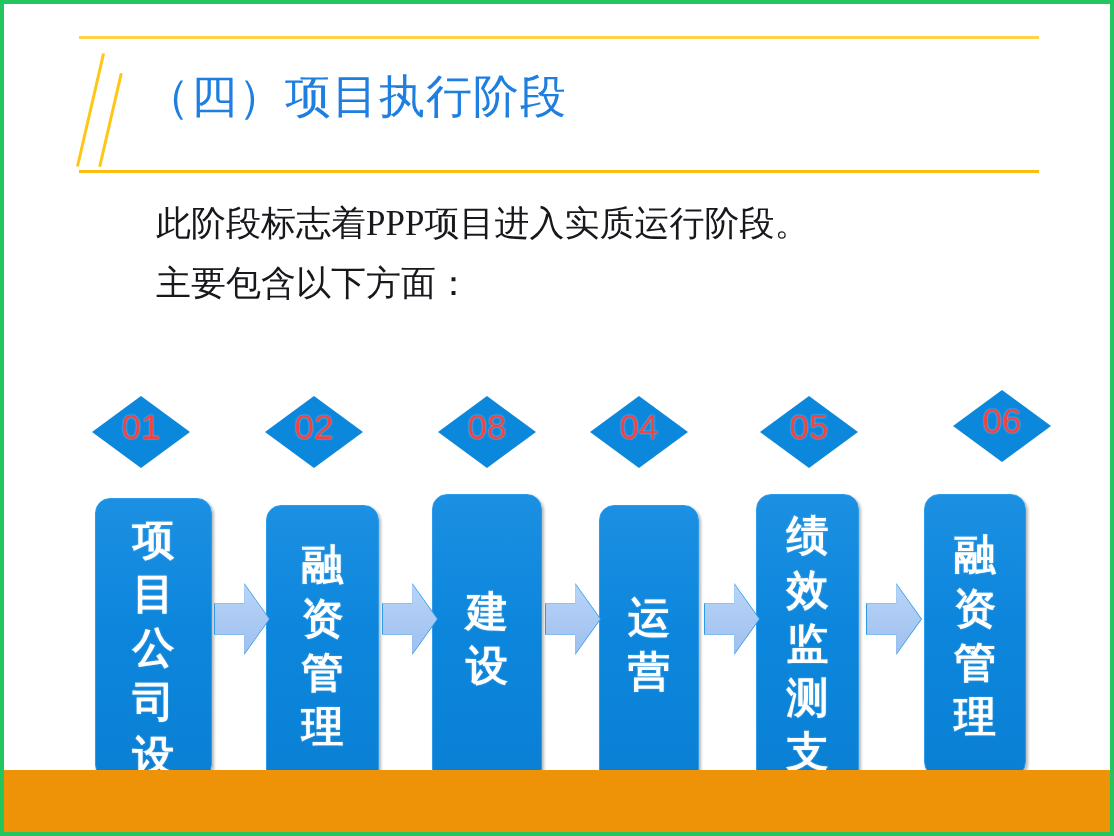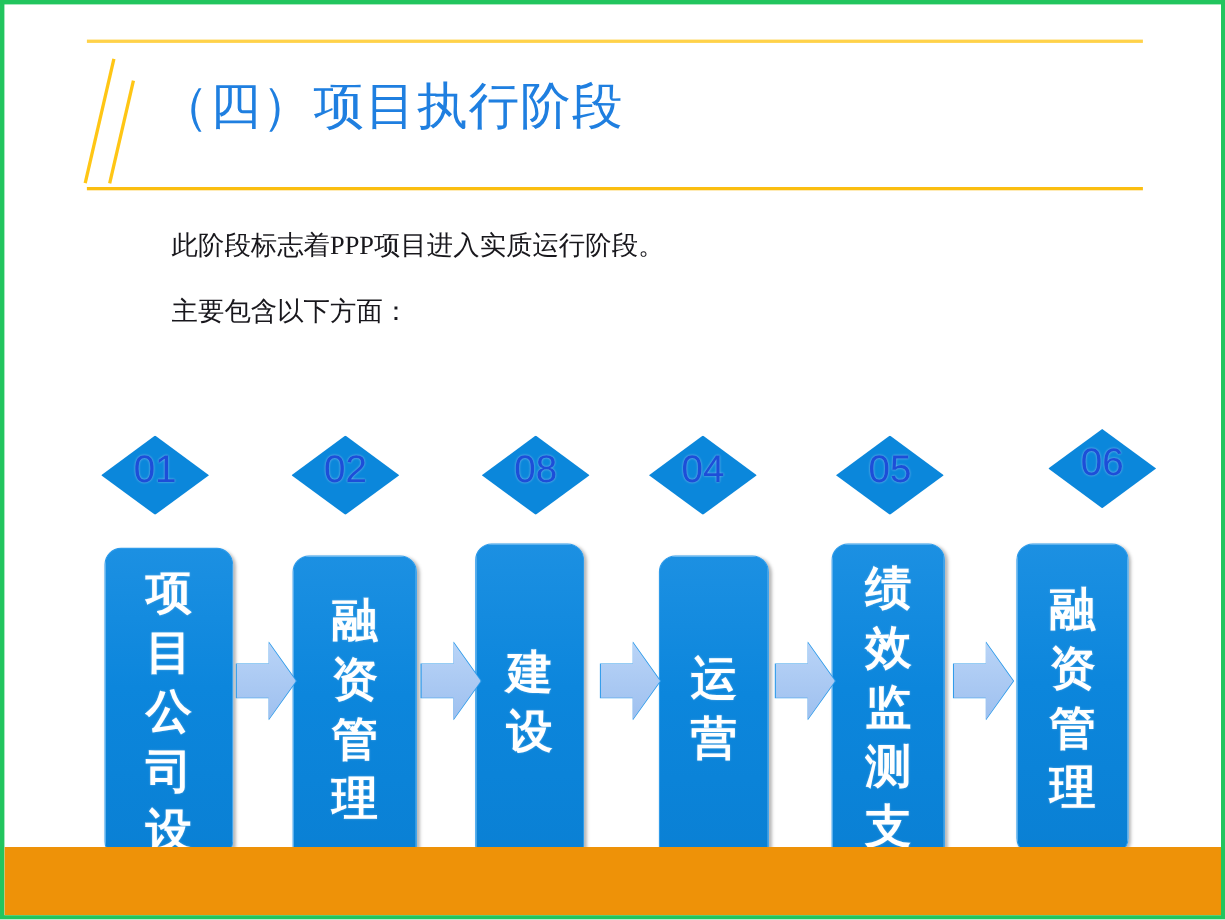--- a/index.html
+++ b/index.html
@@ -62,21 +62,21 @@
     white-space: nowrap;
   }
 
   
   .body-text {
     position: absolute;
     left: 152px;
     top: 190px;
     width: 860px;
     font-family: "Liberation Serif", "DejaVu Serif", serif;
-    font-size: 24px;
+    font-size: 35px;
     line-height: 60px;
     color: #18171c;
     white-space: nowrap;
   }
   .body-text div { white-space: nowrap; }
   .diamond-wrap {
     position: absolute;
     width: 98px;
     height: 72px;
   }
@@ -91,21 +91,21 @@
   }
   .diamond-num {
     position: absolute;
     left: 0;
     top: 12px;
     width: 98px;
     text-align: center;
     font-family: "Liberation Sans", sans-serif;
     font-size: 35px;
     line-height: 38px;
-    color: #1d4ed8;
+    color: #ef4444;
     text-shadow: 0 0 2px rgba(255,255,255,0.55);
   }
 
   
   .pbox {
     position: absolute;
     background: linear-gradient(to bottom, #1C90E2 0%, #0C86DC 45%, #0A80D4 100%);
     border: 1px solid #2E9BEA;
     border-radius: 15px;
     box-shadow: 2px 2px 3px rgba(0,0,0,0.28);
@@ -198,21 +198,21 @@
   </div>
 
   <div class="pbox align-top" style="left:91px;  top:494px; width:117px; height:282px;">
     <span class="pbox-label">项目公司设立</span>
   </div>
 
   <div class="pbox align-center" style="left:262px; top:501px; width:113px; height:281px;">
     <span class="pbox-label">融资管理</span>
   </div>
 
-  <div class="pbox align-center" style="left:428px; top:490px; width:99px; height:290px;">
+  <div class="pbox align-center" style="left:428px; top:490px; width:110px; height:290px;">
     <span class="pbox-label">建设</span>
   </div>
 
   <div class="pbox align-center" style="left:595px; top:501px; width:100px; height:280px;">
     <span class="pbox-label">运营</span>
   </div>
 
   <div class="pbox align-top" style="left:752px; top:490px; width:103px; height:293px;">
     <span class="pbox-label">绩效监测支付</span>
   </div>

